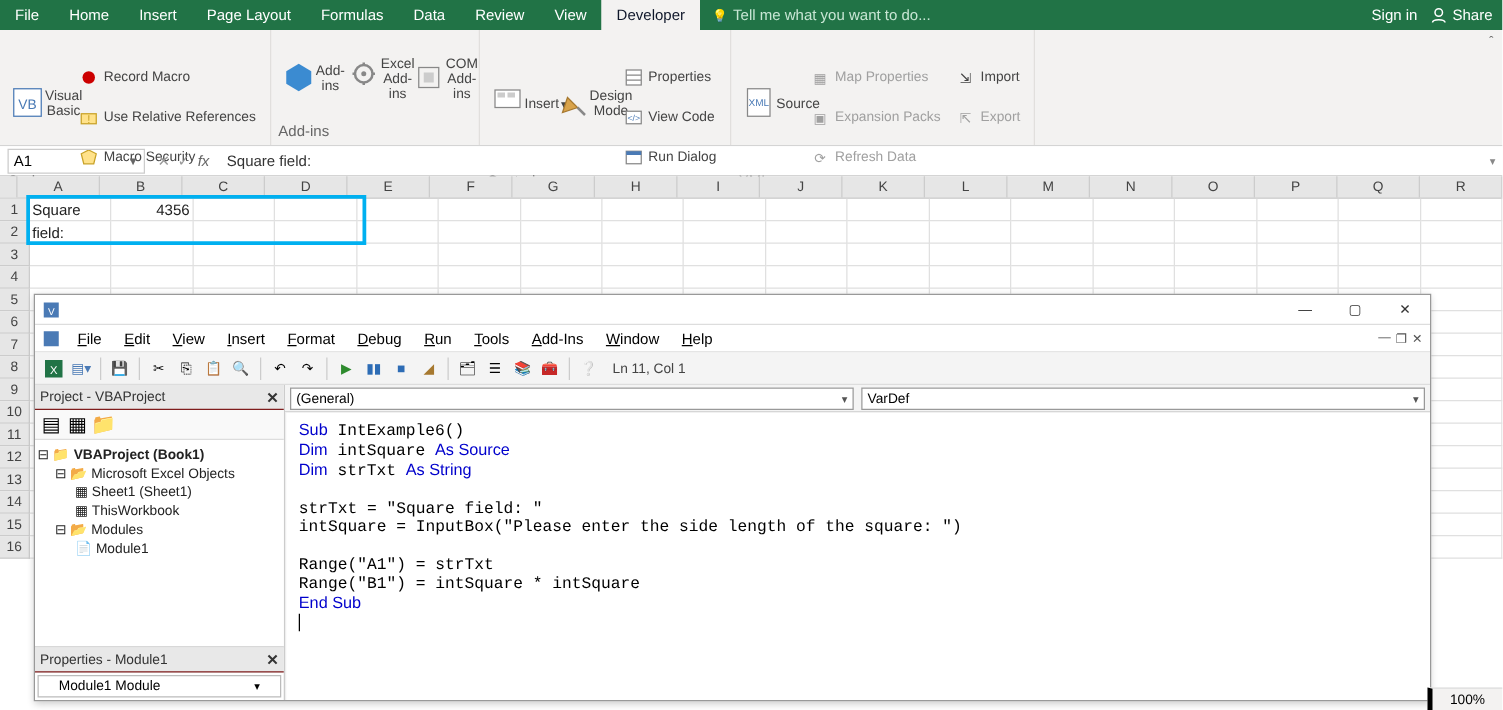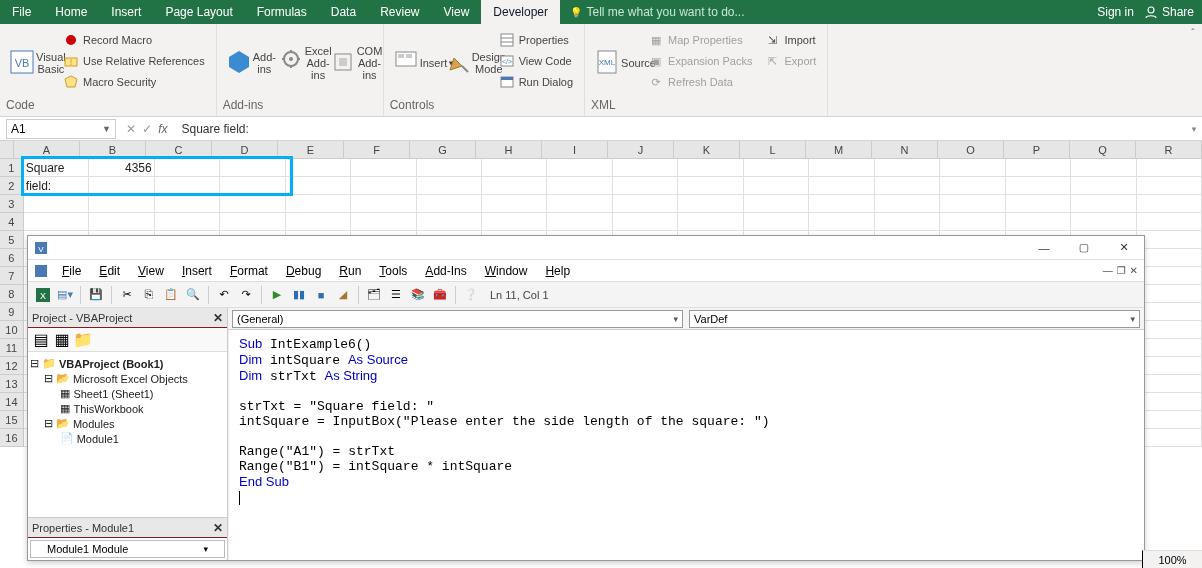--- a/index.html
+++ b/index.html
@@ -13,21 +13,21 @@
 .excel-menubar .tell-me::before { content: "💡"; font-size: 10px; margin-right: 4px; }
 .excel-menubar .right { display: flex; align-items: center; padding-right: 8px; gap: 10px; }
 
 
 .ribbon { height: 93px; background: #f3f2f1; border-bottom: 1px solid #d4d4d4; display: flex; }
 .ribbon-group { border-right: 1px solid #e1dfdd; padding: 4px 6px 2px 6px; display: flex; flex-direction: column; }
 .ribbon-group .group-body { flex: 1; display: flex; gap: 2px; }
 .ribbon-group .group-label { font-size: 12px; color: #666; height: 16px; }
 .big-btn { display: flex; flex-direction: row; align-items: center; justify-content: flex-start; width: 50px; padding: 2px 2px; font-size: 11px; color: #444; text-align: center; cursor: pointer; }
 .big-btn .icon { width: 32px; height: 32px; margin-bottom: 2px; display: flex; align-items: center; justify-content: center; }
-.small-list { display: flex; flex-direction: column; gap: 1px; padding: 2px; }
+.small-list { display: flex; flex-direction: column; gap: 12px; padding: 2px; margin-top: 22px; }
 .small-item { display: flex; align-items: center; gap: 4px; font-size: 11px; color: #444; height: 20px; padding: 0 3px; cursor: pointer; }
 .small-item.disabled { color: #a0a0a0; }
 .small-icon { width: 16px; height: 16px; display: inline-flex; align-items: center; justify-content: center; }
 
 
 .formula-row { height: 24px; border-bottom: 1px solid #d4d4d4; display: flex; align-items: center; background: #fff; }
 .name-box { width: 110px; border: 1px solid #ccc; height: 20px; margin: 2px 2px 2px 6px; font-size: 12px; padding: 1px 4px; display: flex; align-items: center; justify-content: space-between; }
 .name-box .caret { font-size: 9px; color: #666; }
 .fx-controls { display: flex; align-items: center; gap: 6px; padding: 0 8px; color: #999; font-size: 12px; }
 .fx-controls .fx { font-style: italic; color: #666; }
@@ -75,21 +75,21 @@
 .props-select { width: 100%; font-size: 11px; border: 1px solid #bbb; height: 18px; padding: 0 16px; }
 
 .vba-right { flex: 1; display: flex; flex-direction: column; min-width: 0; }
 .code-dropdowns { height: 22px; display: flex; gap: 6px; padding: 2px 4px; border-bottom: 1px solid #ccc; background: #f4f4f4; }
 .code-dd { flex: 1; border: 1px solid #999; background: #fff; font-size: 11px; height: 18px; display: flex; align-items: center; justify-content: space-between; padding: 0 4px; }
 .code-dd .caret { font-size: 9px; color: #555; }
 .code-area { flex: 1; background: #fff; font-family: Consolas, "Courier New", monospace; font-size: 13px; padding: 6px 10px; overflow: auto; white-space: pre; position: relative; color: #000; border-left: 1px solid #eee; }
 .kw { color: #0000cc; }
 .code-area .caret-line { display: inline-block; border-left: 1px solid #000; height: 14px; vertical-align: middle; }
 
-.status-bar { position: absolute; bottom: 0; right: 0; height: 18px; width: 60px; background: #f3f2f1; font-size: 11px; display: flex; align-items: center; justify-content: center; border-top: 1px solid #ddd; border-left: 1px solid #000000; }
+.status-bar { position: absolute; bottom: 0; right: 0; height: 18px; width: 60px; background: #f3f2f1; font-size: 11px; display: flex; align-items: center; justify-content: center; border-top: 1px solid #ddd; border-left: 4px solid #000000; }
 
 svg { display: block; }
 </style>
 </head>
 <body>
 
 <div class="excel-menubar">
   <div id="menubar-tabs" style="display:flex;">
       <div class="tab">File</div>
       <div class="tab">Home</div>

